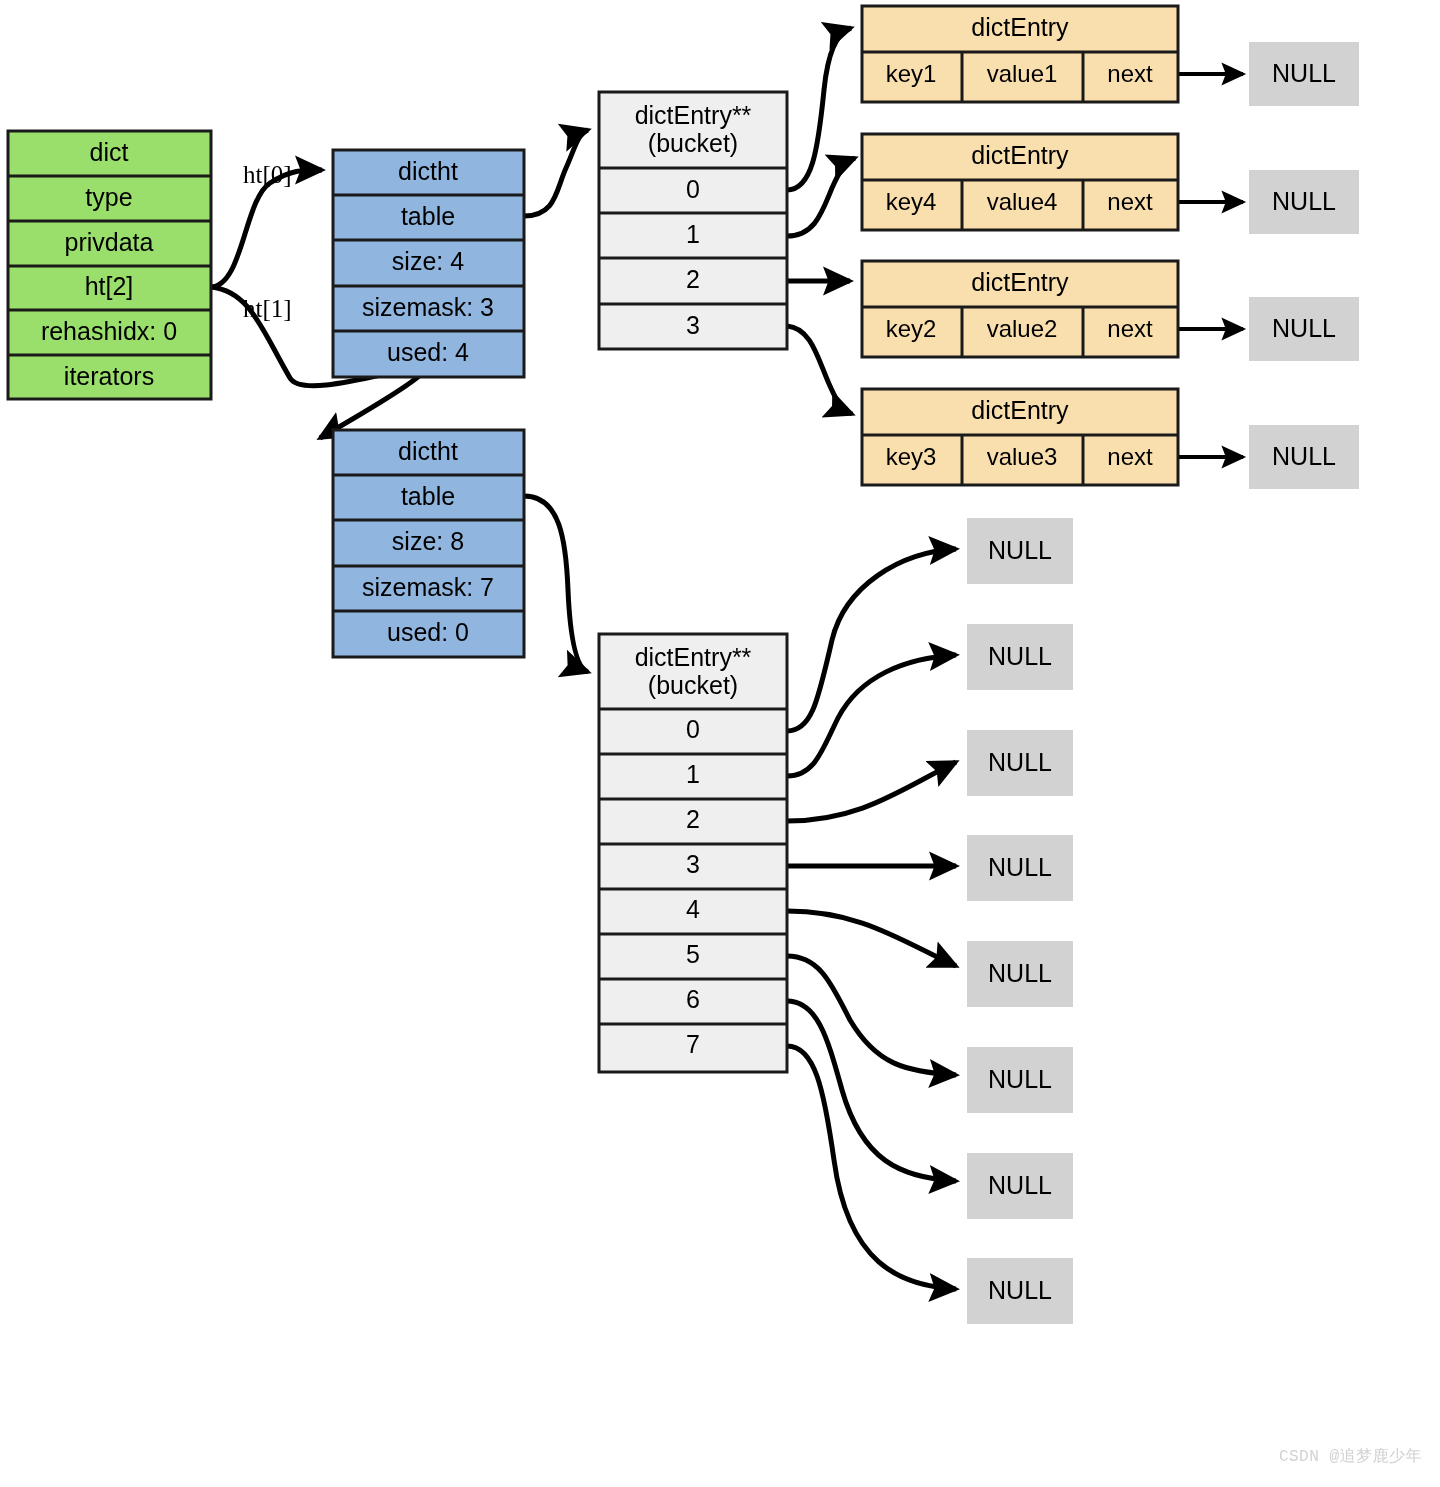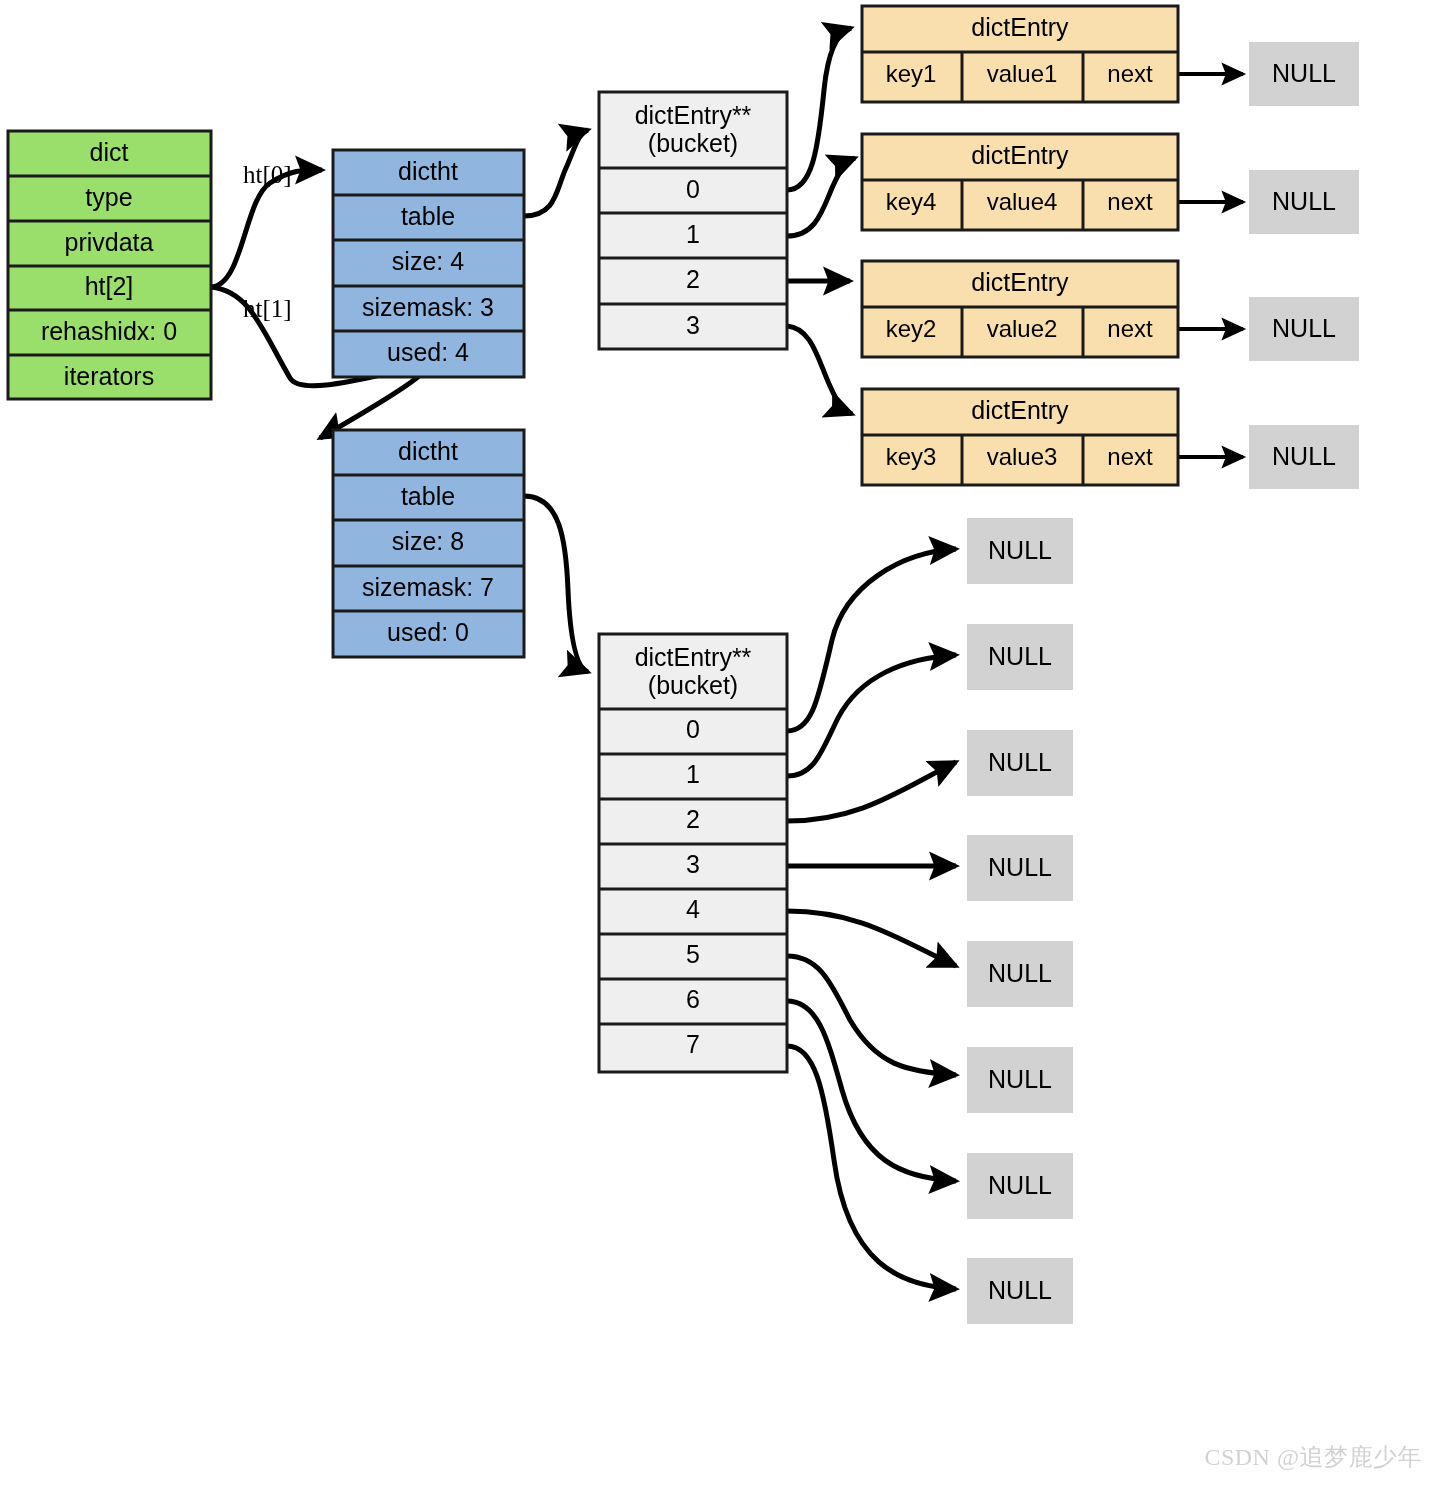--- a/index.html
+++ b/index.html
@@ -1,21 +1,21 @@
 <!DOCTYPE html>
 <html><head>
 <meta charset="utf-8">
 <style>
   html,body{margin:0;padding:0;background:#ffffff;}
   body{width:1440px;height:1487px;font-family:"Liberation Sans",sans-serif;overflow:hidden;}
   #stage{position:relative;width:1440px;height:1487px;background:#fff;}
   svg.diagram{position:absolute;left:0;top:0;width:1440px;height:1487px;}
   .boxtext{font-family:"Liberation Sans",sans-serif;text-anchor:middle;dominant-baseline:middle;fill:#000;}
   .serif{font-family:"Liberation Serif",serif;fill:#000;}
-  .wm{position:absolute;right:18px;bottom:14px;color:#d2d2d2;font-size:24px;font-family:Liberation Serif, serif;letter-spacing:.5px;}
+  .wm{position:absolute;right:18px;bottom:20px;color:#d2d2d2;font-size:16px;font-family:Liberation Mono, monospace;letter-spacing:.5px;}
   .arrow{fill:none;stroke:#000;stroke-width:5;}
   .arrowthin{fill:none;stroke:#000;stroke-width:4;}
 </style>
 </head>
 <body>
 
 <div id="stage">
 
 <svg class="diagram" viewBox="0 0 1440 1487" xmlns="http://www.w3.org/2000/svg">
   <defs>

